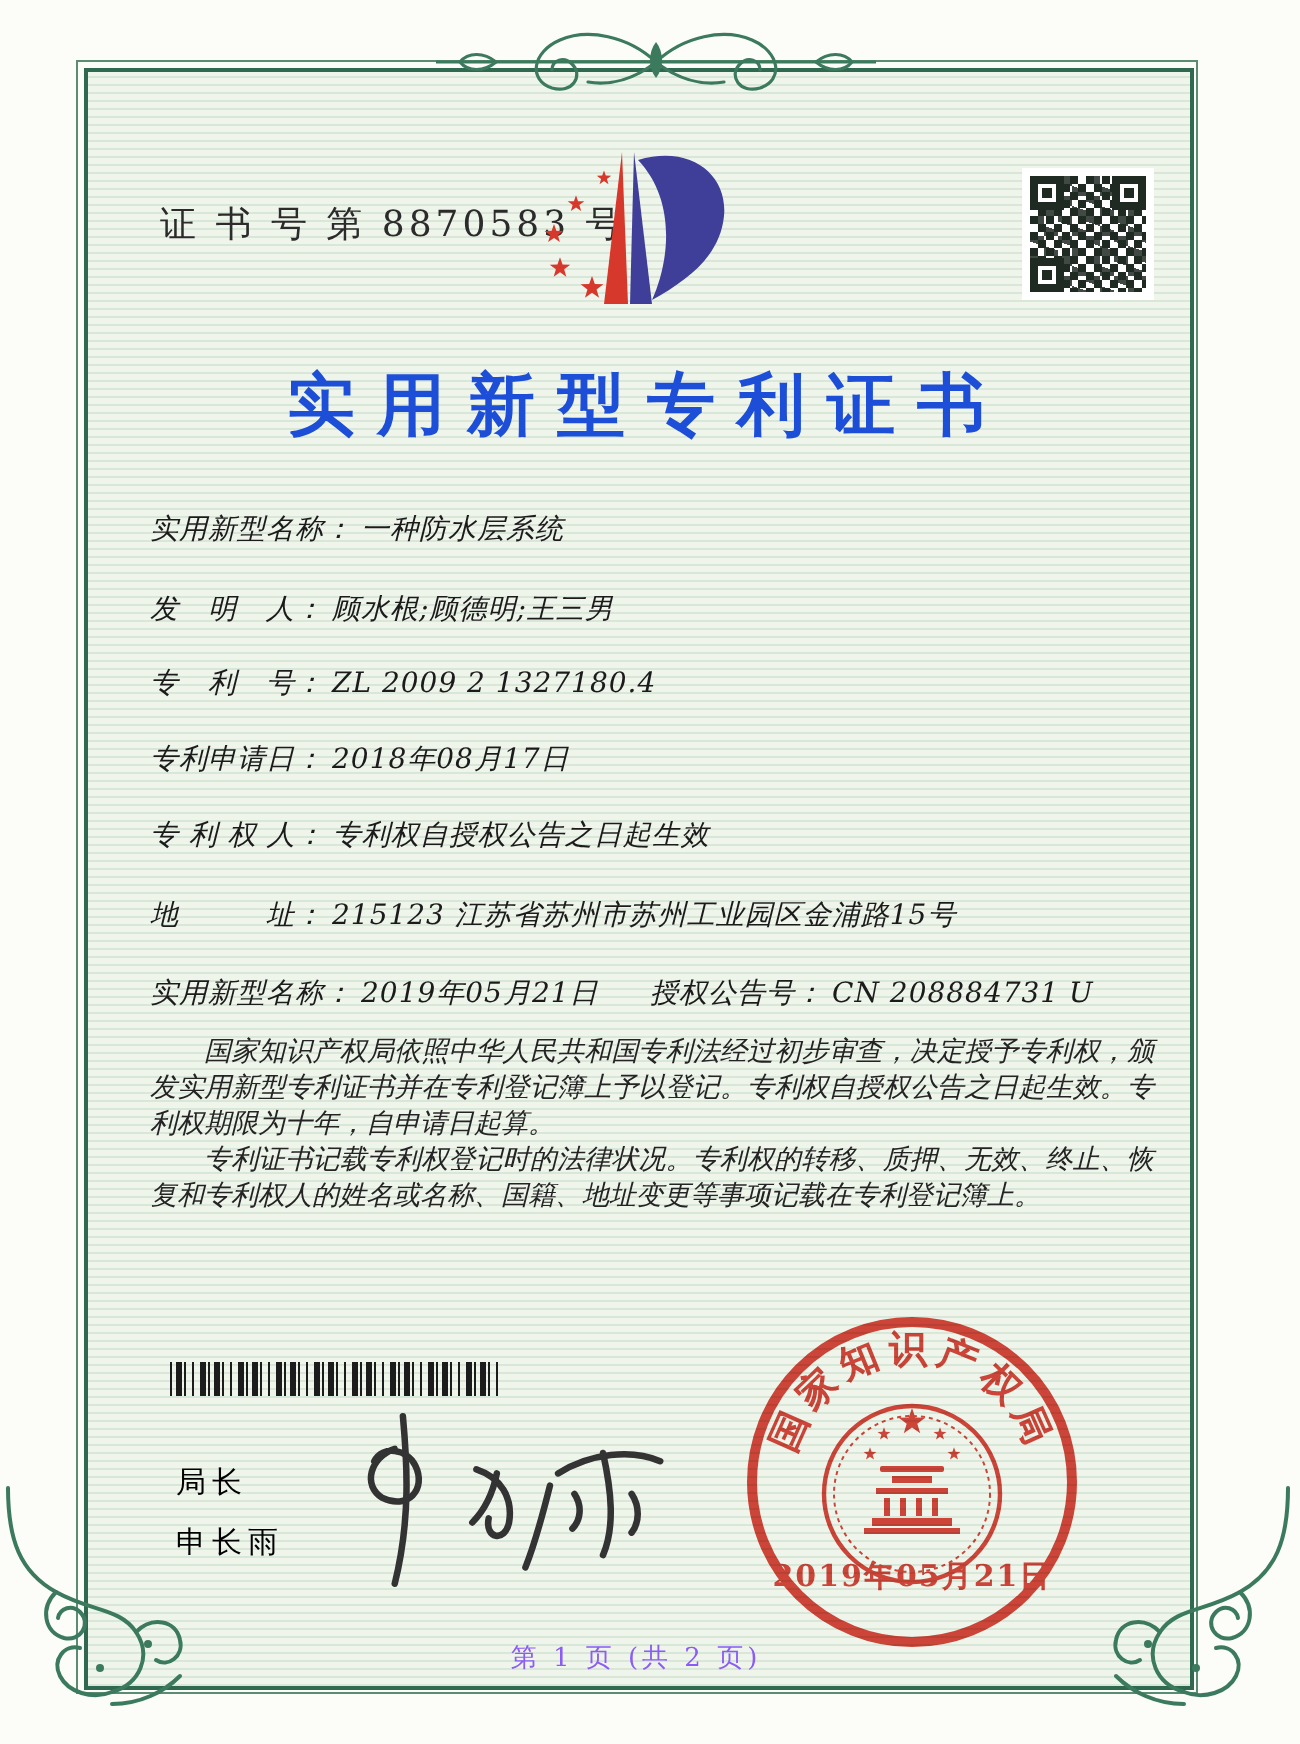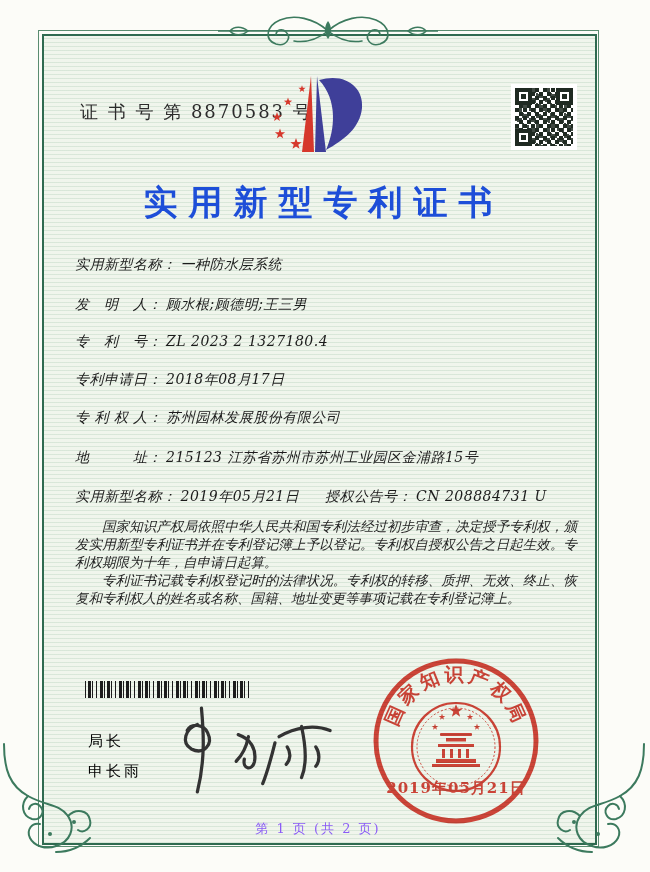--- a/index.html
+++ b/index.html
@@ -114,27 +114,27 @@
 
   <div class="title">实用新型专利证书</div>
 
   <div class="f-row" style="top:256px">
     <span class="lab">实用新型名称：</span><span class="val">一种防水层系统</span>
   </div>
   <div class="f-row" style="top:296px">
     <span class="lab">发　明　人：</span><span class="val">顾水根;顾德明;王三男</span>
   </div>
   <div class="f-row" style="top:333px">
-    <span class="lab">专　利　号：</span><span class="val">ZL 2023 2 1327180.4</span>
+    <span class="lab">专　利　号：</span><span class="val">ZL 2009 2 1327180.4</span>
   </div>
   <div class="f-row" style="top:371px">
     <span class="lab">专利申请日：</span><span class="val">2018年08月17日</span>
   </div>
   <div class="f-row" style="top:409px">
-    <span class="lab">专 利 权 人：</span><span class="val">苏州园林发展股份有限公司</span>
+    <span class="lab">专 利 权 人：</span><span class="val">专利权自授权公告之日起生效</span>
   </div>
   <div class="f-row" style="top:449px">
     <span class="lab">地　　　址：</span><span class="val">215123 江苏省苏州市苏州工业园区金浦路15号</span>
   </div>
   <div class="f-row" style="top:488px;width:502px">
     <span class="lab">实用新型名称：</span><span class="val">2019年05月21日</span>
     <span class="pair2">
       <span class="lab">授权公告号：</span><span class="val">CN 208884731 U</span>
     </span>
   </div>

